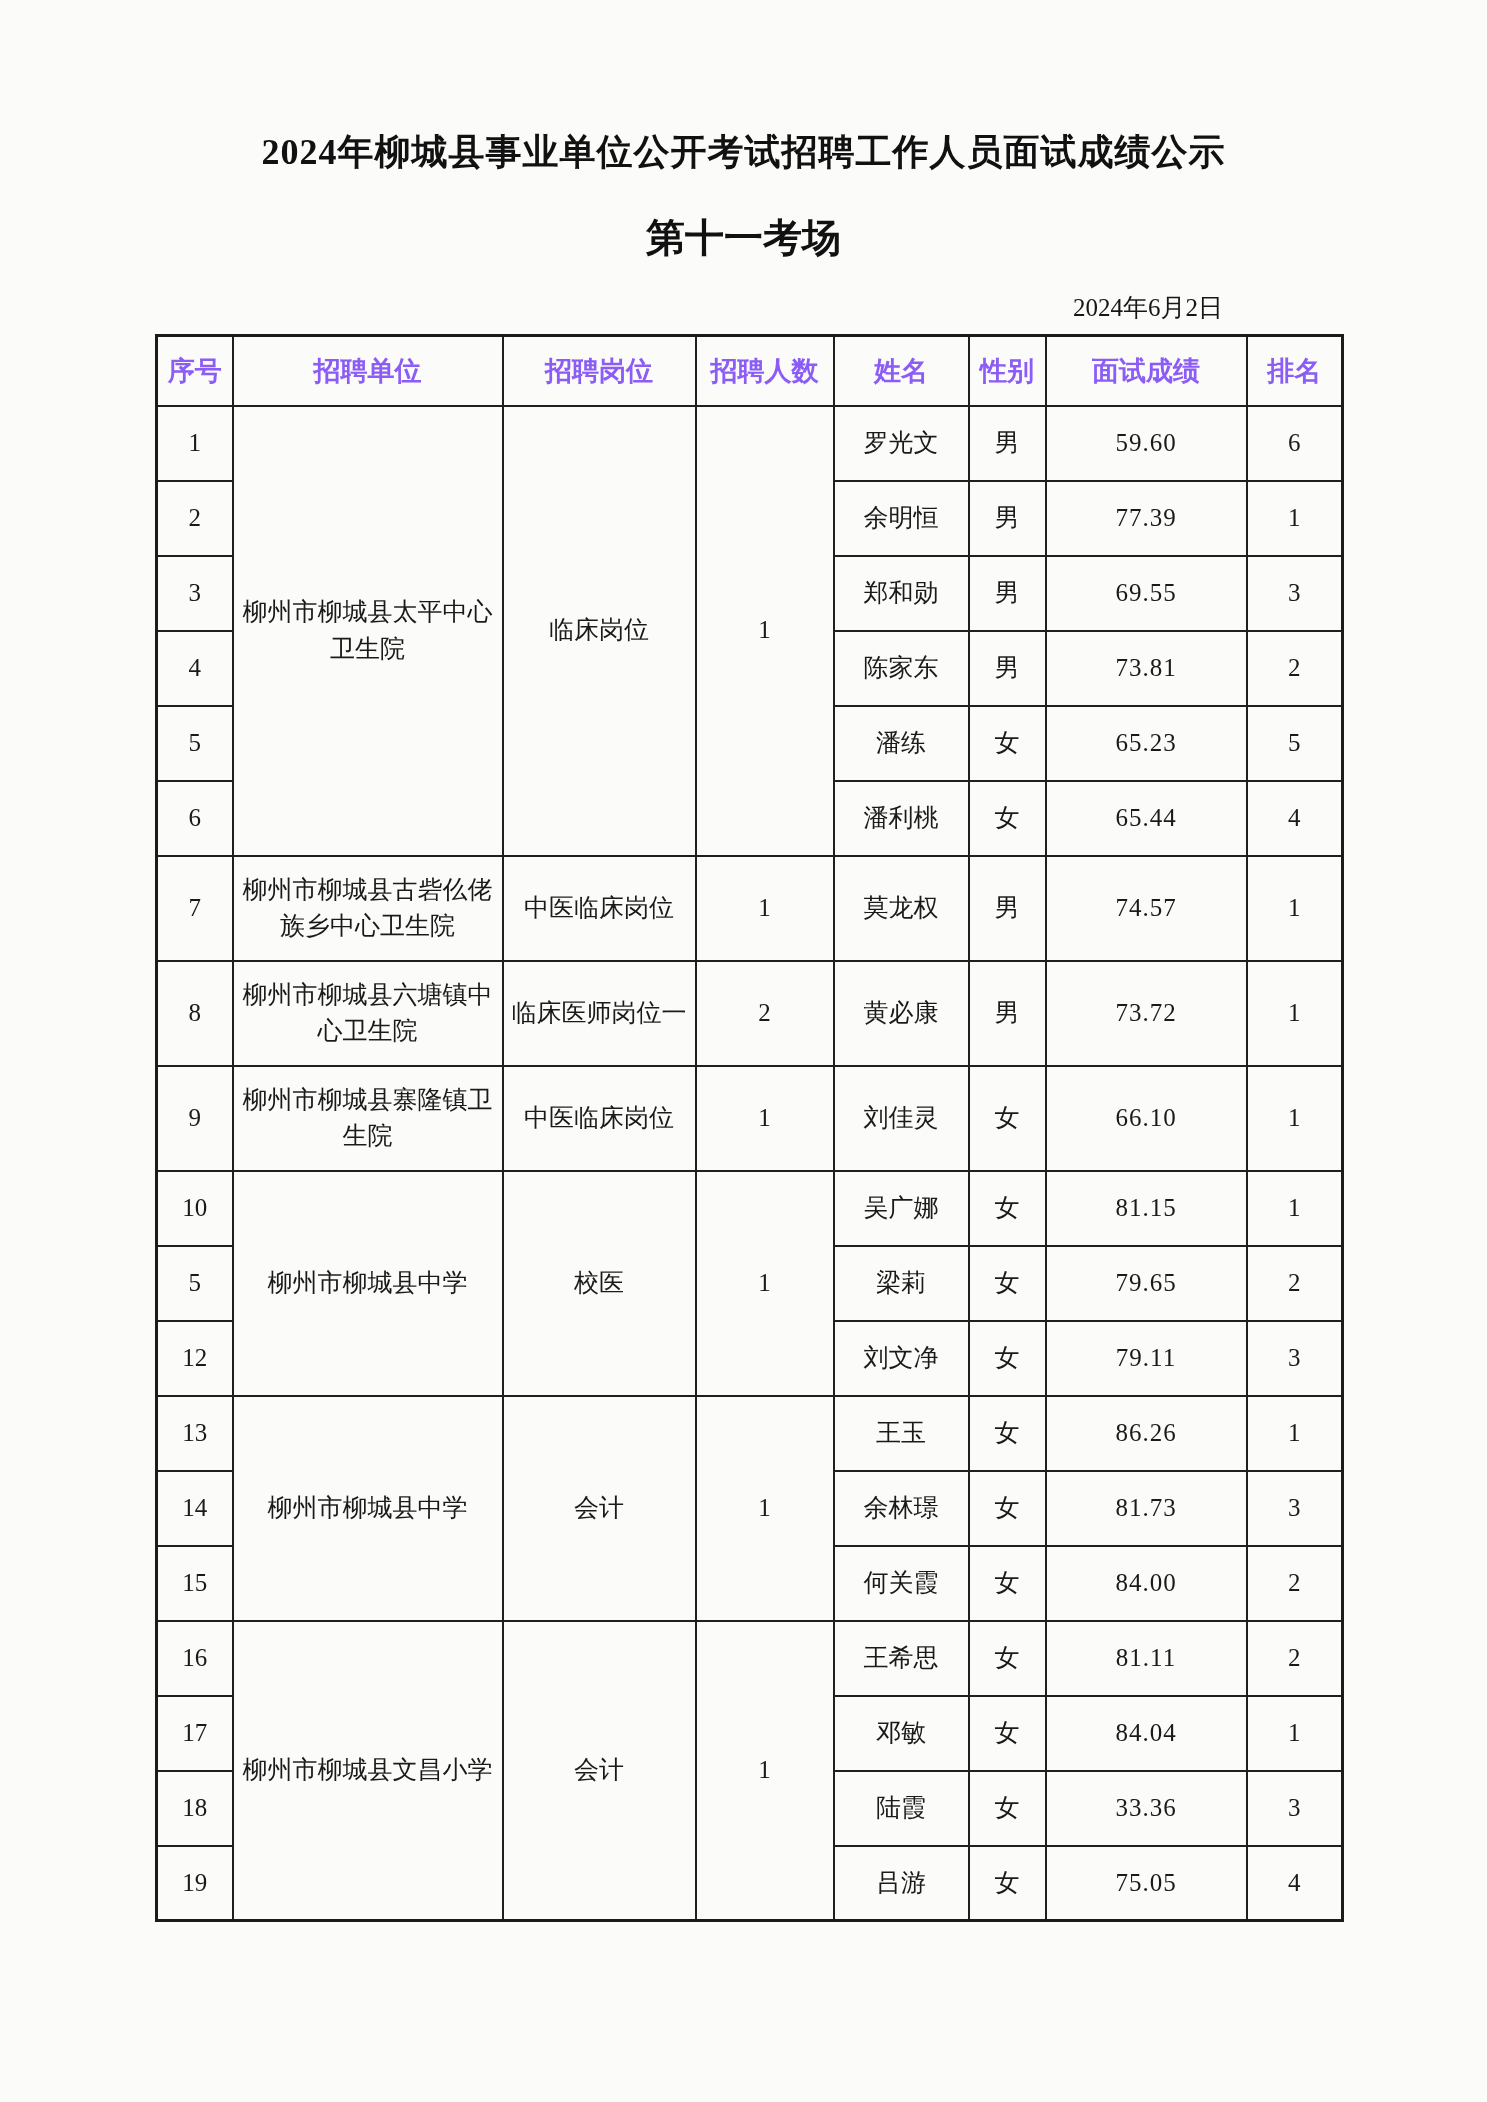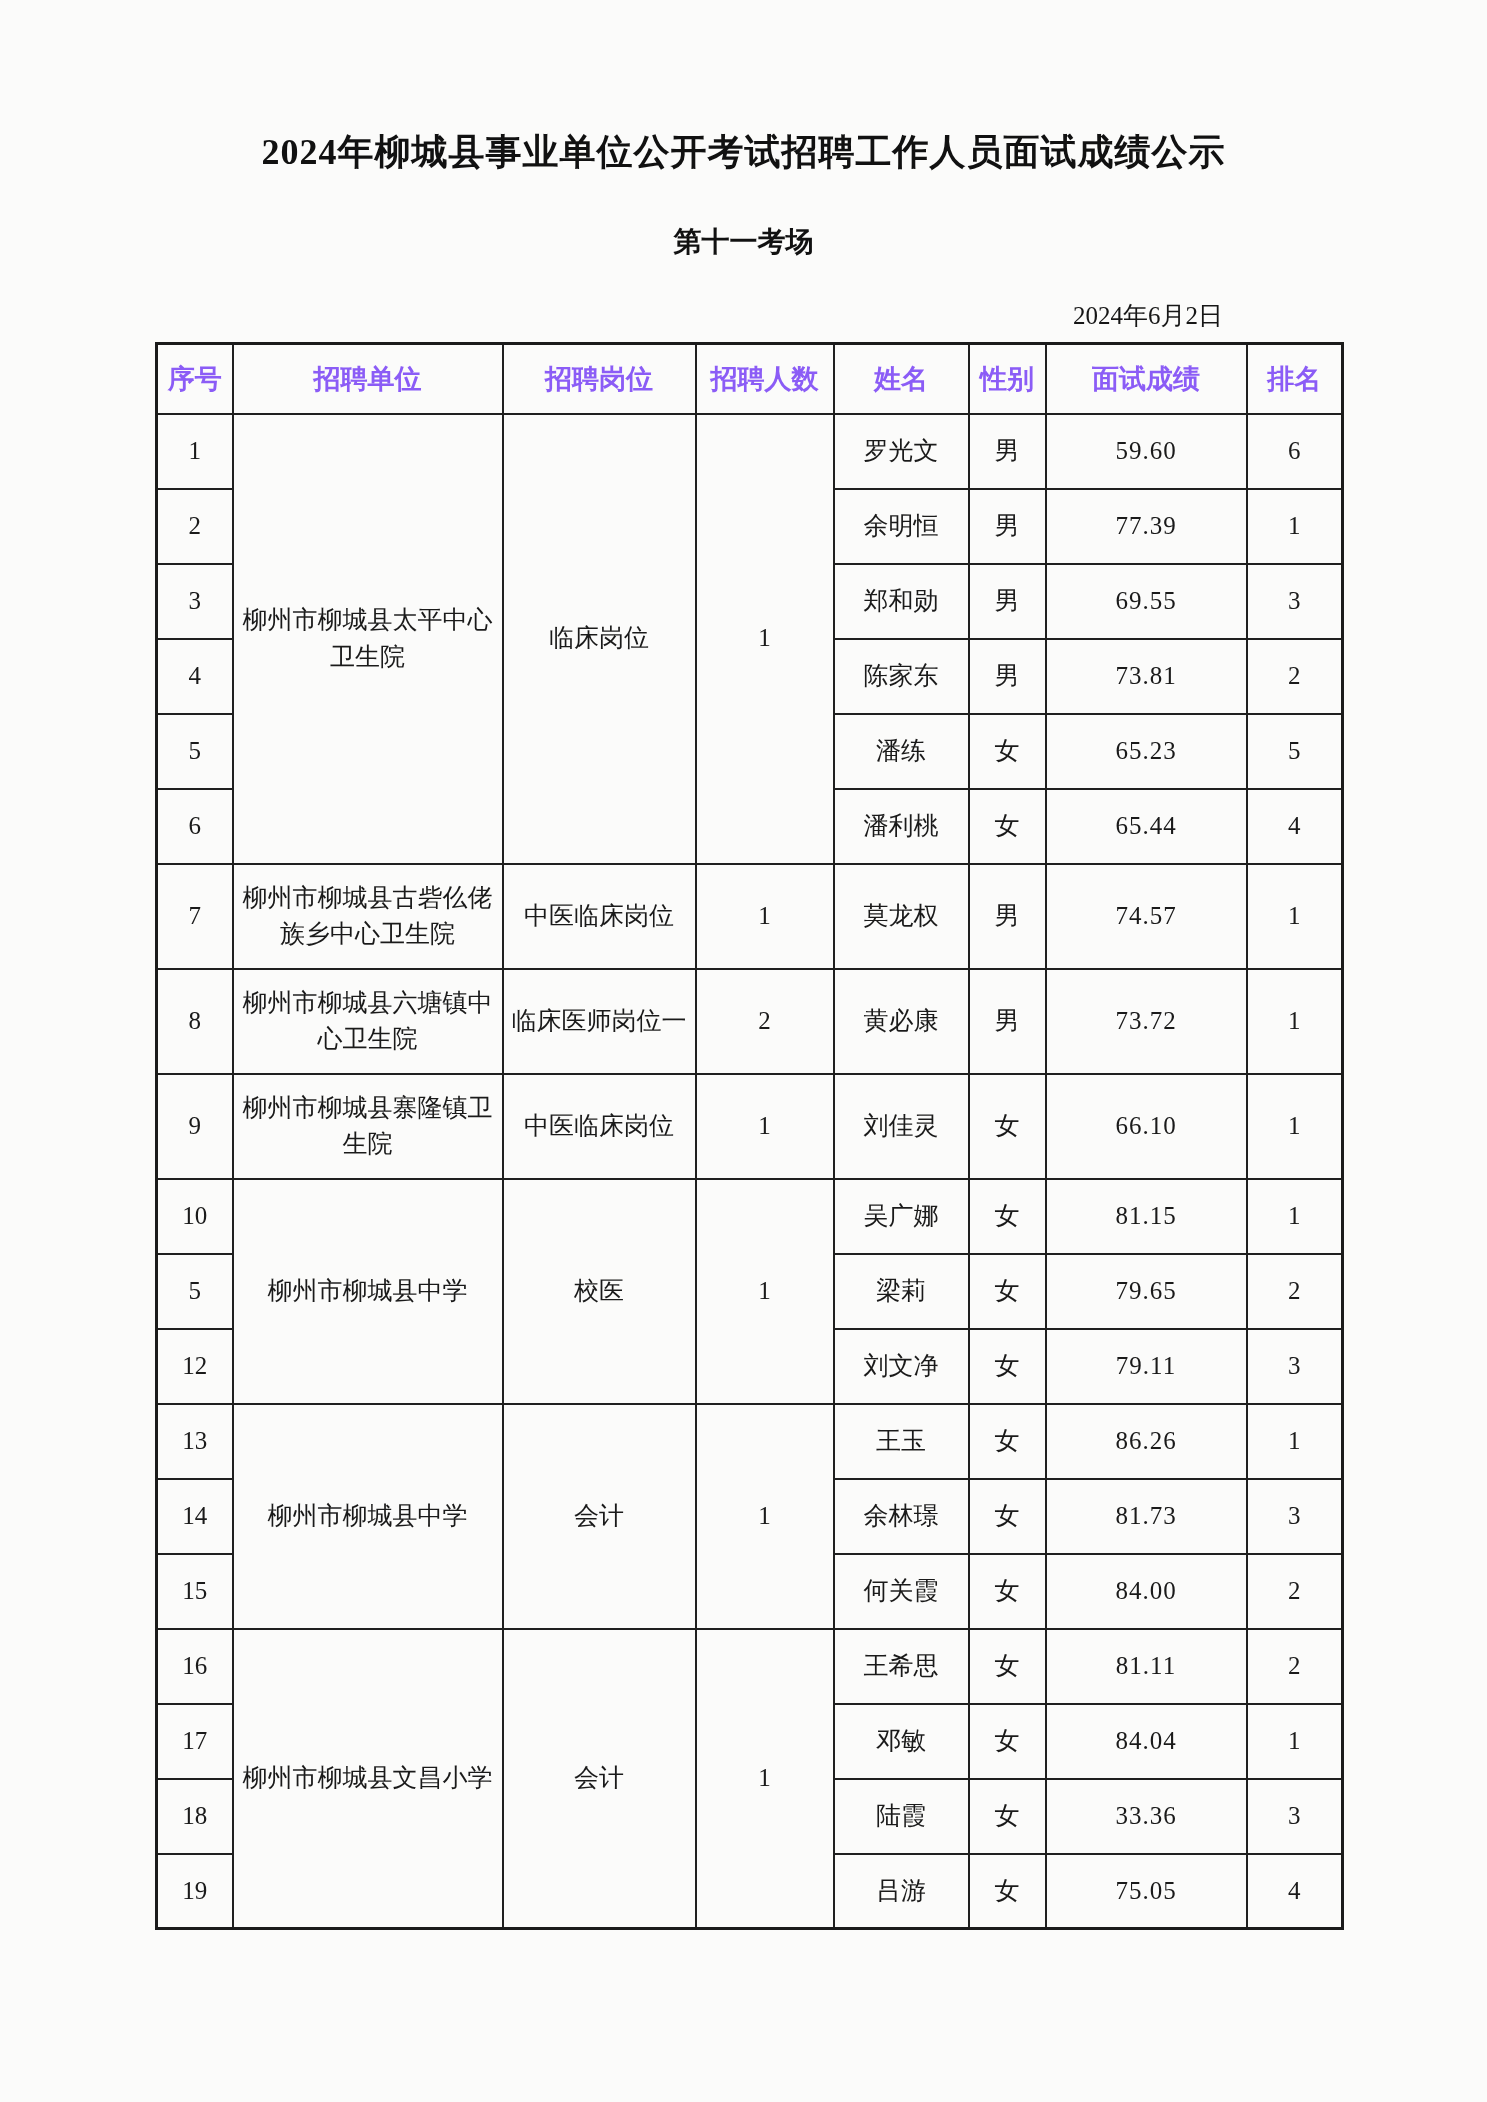--- a/index.html
+++ b/index.html
@@ -24,24 +24,24 @@
     margin: 0;
     padding-top: 128px;
     text-align: center;
     font-size: 36px;
     font-weight: bold;
     letter-spacing: 1px;
     color: #111;
     font-family: "Liberation Serif", serif;
   }
   .doc-subtitle {
-    margin: 12px;
+    margin: 0;
     padding-top: 34px;
     text-align: center;
-    font-size: 28px;
+    font-size: 39px;
     font-weight: bold;
     color: #111;
   }
   .doc-date {
     margin: 0;
     padding-top: 26px;
     padding-right: 264px;
     text-align: right;
     font-size: 25px;
     color: #161616;

